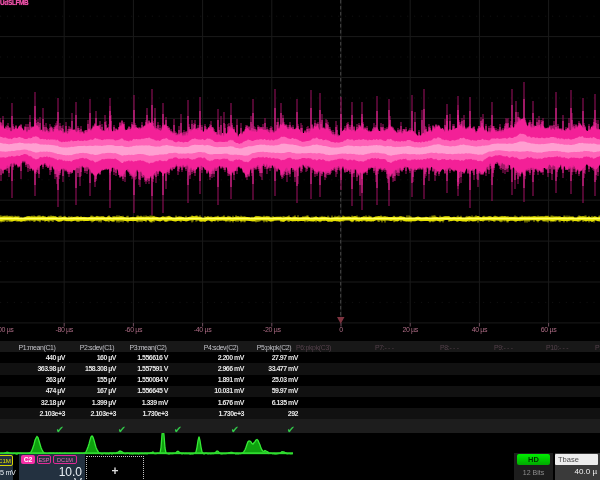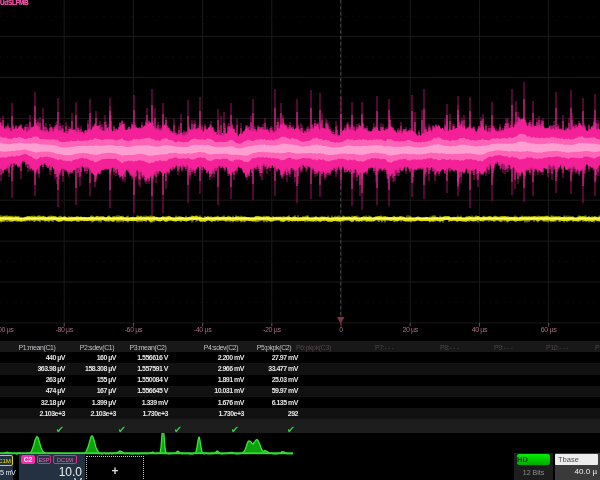--- a/index.html
+++ b/index.html
@@ -126,17 +126,17 @@
 <div style="position:absolute;left:-26px;top:455px;width:36px;height:9px;border:1px solid #d8d200;border-radius:2px;color:#e6e000;font-size:6.2px;line-height:9px;text-align:right;padding-right:1px">DC1M</div>
 <div style="position:absolute;left:0px;top:467px;width:20px;height:11px;color:#e8eef4;font-size:7.2px;line-height:11px;letter-spacing:-0.3px">5 mV</div>
 <div style="position:absolute;left:19px;top:454px;width:66px;height:26px;background:#233140"></div>
 <div style="position:absolute;left:21px;top:455px;width:14px;height:9px;background:#f52fa5;border-radius:2px;color:#fff;font-size:6.8px;font-weight:bold;line-height:9.5px;text-align:center">C2</div>
 <div style="position:absolute;left:37px;top:455px;width:14px;height:9px;border:1px solid #e02a96;border-radius:2px;color:#f06ab8;font-size:5.6px;line-height:9px;text-align:center;box-sizing:border-box">ESP</div>
 <div style="position:absolute;left:53px;top:455px;width:24px;height:9px;border:1px solid #e02a96;border-radius:2px;color:#f06ab8;font-size:5.6px;line-height:9px;text-align:center;box-sizing:border-box">DC1M</div>
 <div style="position:absolute;left:40px;top:467px;width:42px;height:11px;color:#e8eef4;font-size:12px;line-height:11px;text-align:right">10.0 mV</div>
 <div style="position:absolute;left:86px;top:456px;width:58px;height:25px;border:1px dotted #c4c4c4;box-sizing:border-box"></div>
 <div style="position:absolute;left:107px;top:464px;width:16px;height:14px;color:#dedede;font-size:12px;line-height:14px;text-align:center;font-weight:bold">+</div>
 <div style="position:absolute;left:514px;top:453px;width:39px;height:27px;background:#1d1d1d"></div>
-<div style="position:absolute;left:517px;top:454px;width:33px;height:11px;background:linear-gradient(#00ef00,#00a800);border-radius:2px;color:#003300;font-size:7.5px;font-weight:bold;line-height:11px;text-align:left">HD</div>
+<div style="position:absolute;left:517px;top:454px;width:33px;height:11px;background:linear-gradient(#00ef00,#00a800);border-radius:2px;color:#003300;font-size:7.5px;font-weight:bold;line-height:11px;text-align:center">HD</div>
 <div style="position:absolute;left:514px;top:467px;width:39px;height:11px;color:#8d8d8d;font-size:7px;line-height:11px;text-align:center">12 Bits</div>
 <div style="position:absolute;left:555px;top:453px;width:45px;height:27px;background:#3a3a3a"></div>
 <div style="position:absolute;left:555px;top:454px;width:43px;height:11px;background:#ededed;border-radius:1px;color:#4a4a4a;font-size:7.5px;line-height:11px;padding-left:3px;box-sizing:border-box">Tbase</div>
 <div style="position:absolute;left:556px;top:466px;width:41px;height:12px;color:#f2f2f2;font-size:8px;line-height:12px;text-align:right">40.0 µ</div>
 <div style="position:absolute;left:0px;top:-1px;width:34px;height:8px;color:#f055ab;font-size:6.4px;font-weight:bold;letter-spacing:-0.3px;filter:blur(0.5px);text-shadow:0 0 1px #c03a88">UdSLFMB</div>
 </body></html>

